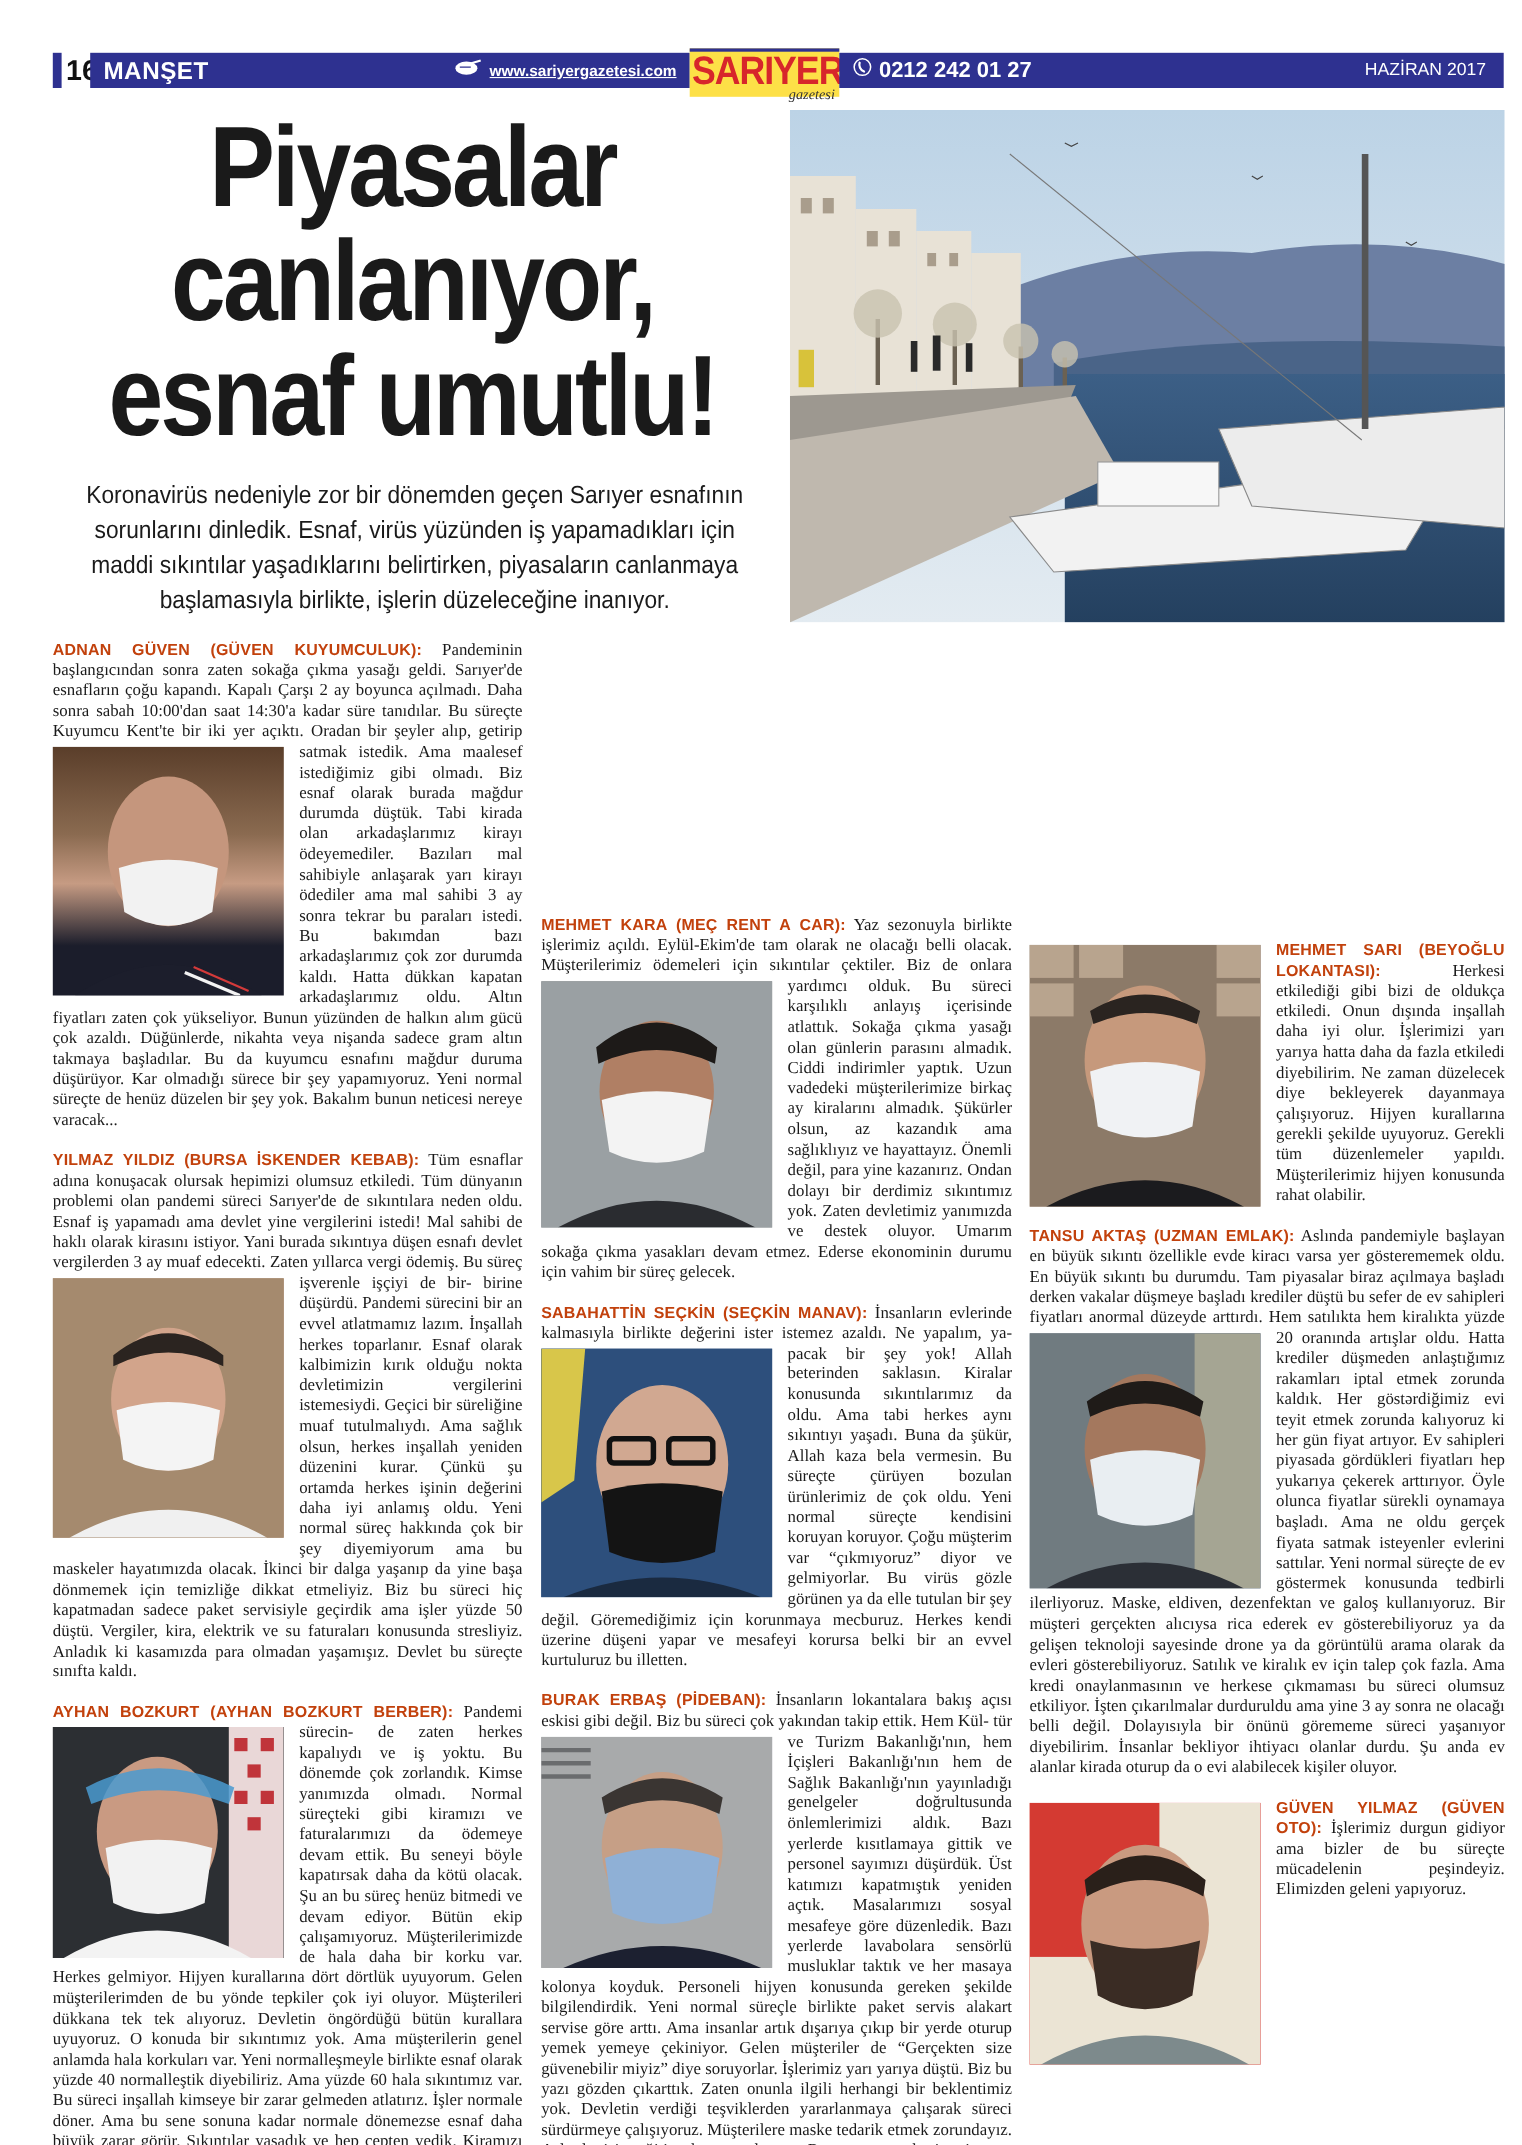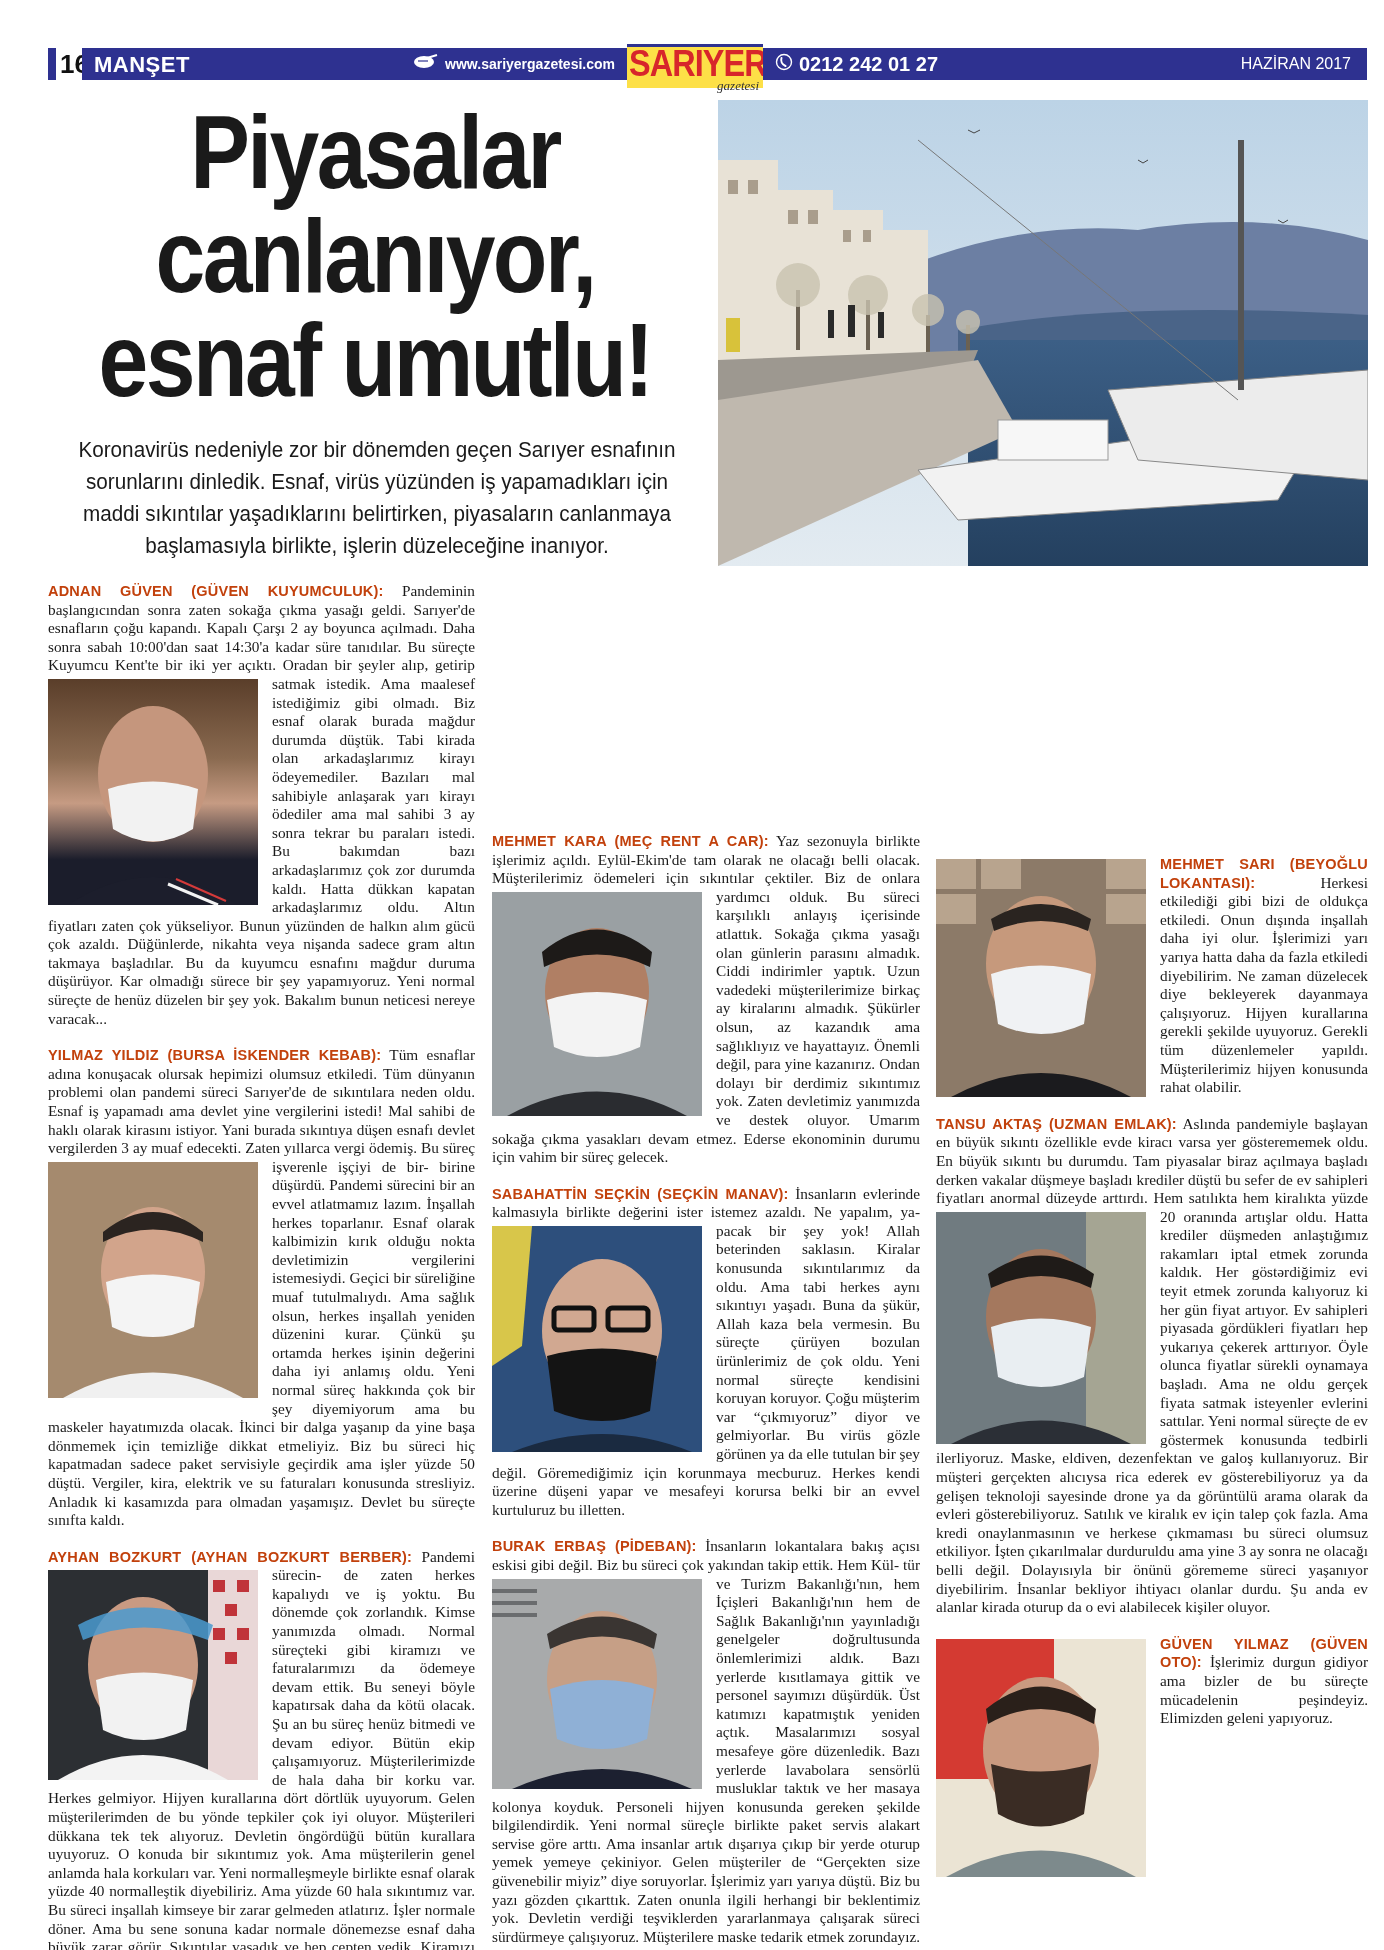--- a/index.html
+++ b/index.html
@@ -8,21 +8,21 @@
 
   
   .hdr { position: absolute; top: 48px; left: 48px; width: 1319px; height: 32px; }
   .hdr-pagenum { position: absolute; left: 0; top: 0; width: 34px; height: 32px; background: #fff;
     border-left: 8px solid #2e3190; font-family: "Liberation Sans", sans-serif; font-weight: bold;
     font-size: 26px; line-height: 32px; padding-left: 4px; color: #111; }
   .hdr-bar-left { position: absolute; left: 34px; top: 0; width: 545px; height: 32px; background: #2e3190; }
   .hdr-section { position: absolute; left: 12px; top: 0; font-family: "Liberation Sans", sans-serif; font-weight: bold;
     font-size: 22px; line-height: 34px; color: #fff; letter-spacing: 0.5px; }
   .hdr-web { position: absolute; right: 12px; top: 0; font-family: "Liberation Sans", sans-serif; font-weight: bold;
-    font-size: 14px; line-height: 32px; color: #fff; display: flex; align-items: flex-start; gap: 6px; }
+    font-size: 14px; line-height: 32px; color: #fff; display: flex; align-items: flex-start; gap: 6px; text-decoration: underline; }
   .hdr-logo { position: absolute; left: 579px; top: -4px; width: 136px; height: 44px; background: #fde047; }
   .logo-word { position: absolute; left: 2px; top: 0; font-family: "Liberation Sans", sans-serif; font-weight: bold;
     font-size: 36px; line-height: 40px; color: #d7262b; letter-spacing: -1px; transform: scaleX(0.9); transform-origin: left; }
   .logo-sub { position: absolute; right: 4px; bottom: -6px; font-family: "Liberation Serif", serif; font-style: italic;
     font-size: 13px; color: #333; }
   .logo-topline { position: absolute; left: 0; top: 0; width: 100%; height: 3px; background: #2e3190; }
   .hdr-bar-right { position: absolute; left: 715px; top: 0; width: 604px; height: 32px; background: #2e3190; }
   .hdr-phone { position: absolute; left: 12px; top: 0; font-family: "Liberation Sans", sans-serif; font-weight: bold;
     font-size: 20px; line-height: 32px; color: #fff; display: flex; align-items: center; gap: 6px; }
   .hdr-date { position: absolute; right: 16px; top: 0; font-family: "Liberation Sans", sans-serif;

